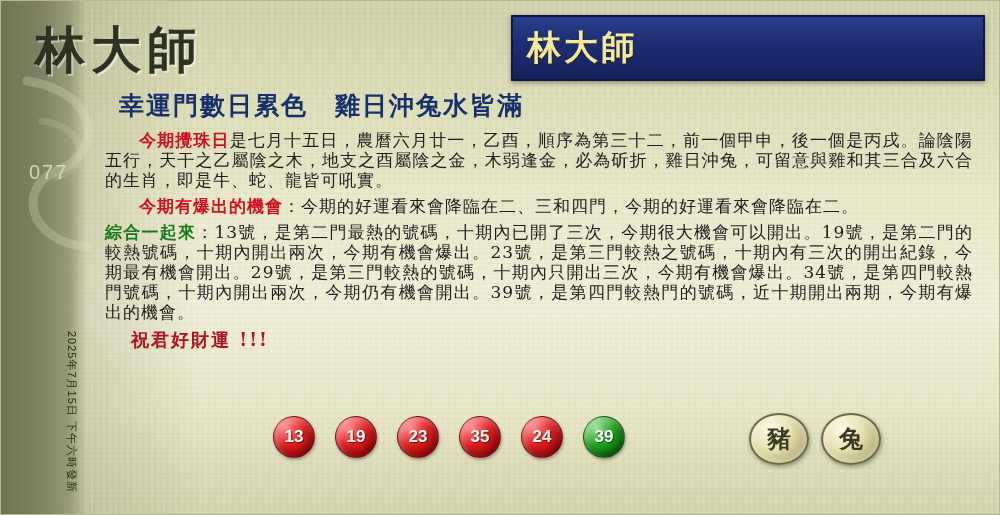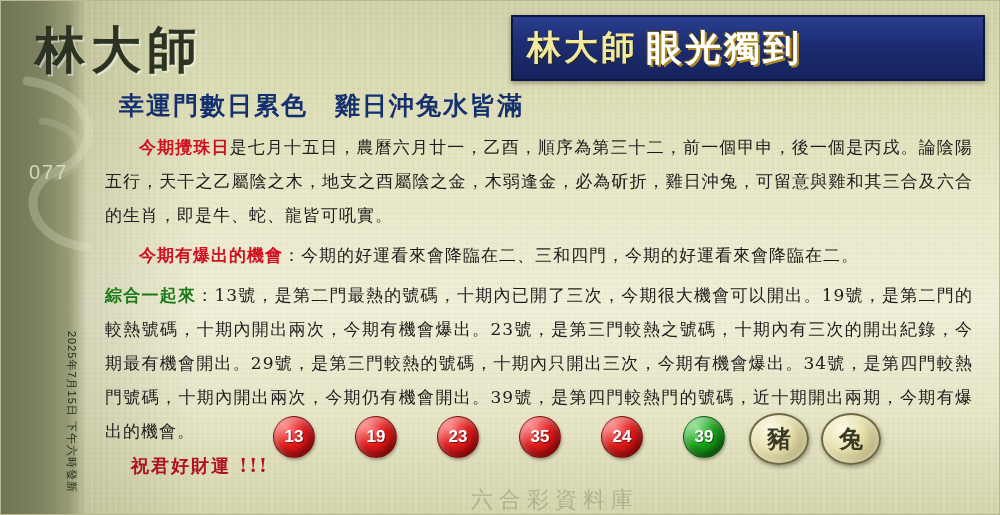--- a/index.html
+++ b/index.html
@@ -132,21 +132,21 @@
     font-family: "DejaVu Serif", serif;
     font-weight: bold;
     font-size: 25px;
     color: #14306e;
     letter-spacing: 2px;
     margin: 0 0 8px 14px;
   }
   .para {
     font-family: "DejaVu Serif", serif;
     font-size: 17px;
-    line-height: 34px;
+    line-height: 20px;
     color: #1c1c1c;
     letter-spacing: 1px;
     text-align: justify;
     margin: 0 0 6px 0;
   }
   .indent { text-indent: 34px; }
   .red { color: #c8102e; font-weight: bold; }
   .hl-green { color: #1a7a1a; font-weight: bold; }
   .hl-red { color: #d01020; font-weight: bold; }
 
@@ -158,21 +158,21 @@
     margin: 6px 0 0 26px;
     font-weight: bold;
   }
 
   
   .balls {
     position: absolute;
     left: 272px;
     top: 415px;
     display: flex;
-    gap: 40px;
+    gap: 20px;
   }
   .ball {
     width: 40px;
     height: 40px;
     border-radius: 50%;
     display: flex;
     align-items: center;
     justify-content: center;
     font-family: "Liberation Sans", sans-serif;
     font-weight: bold;
@@ -233,21 +233,20 @@
     </svg>
   </div>
 
   <div class="watermark-number">077</div>
   <div class="side-date">2025年7月15日 下午六時發新</div>
 
   <div class="masthead">林大師</div>
 
   <div class="banner">
     <span class="banner-text-1">林大師</span>
-    <span class="banner-text-2">眼光獨到</span>
   </div>
 
   <div class="content">
     <div class="headline">幸運門數日累色　雞日沖兔水皆滿</div>
 
     <p class="para indent">
       <span class="hl-red">今期攪珠日</span><span>是七月十五日，農曆六月廿一，乙酉，順序為第三十二，前一個甲申，後一個是丙戌。論陰陽五行，天干之乙屬陰之木，地支之酉屬陰之金，木弱逢金，必為斫折，雞日沖兔，可留意與雞和其三合及六合的生肖，即是牛、蛇、龍皆可吼實。</span>
     </p>
 
     <p class="para indent">
@@ -268,15 +267,14 @@
     <div class="ball red">35</div>
     <div class="ball red">24</div>
     <div class="ball green">39</div>
   </div>
 
   <div class="coins">
     <div class="coin">豬</div>
     <div class="coin">兔</div>
   </div>
 
-  <div class="bottom-watermark">六合彩資料庫</div>
 
 </div>
 
 </body></html>

